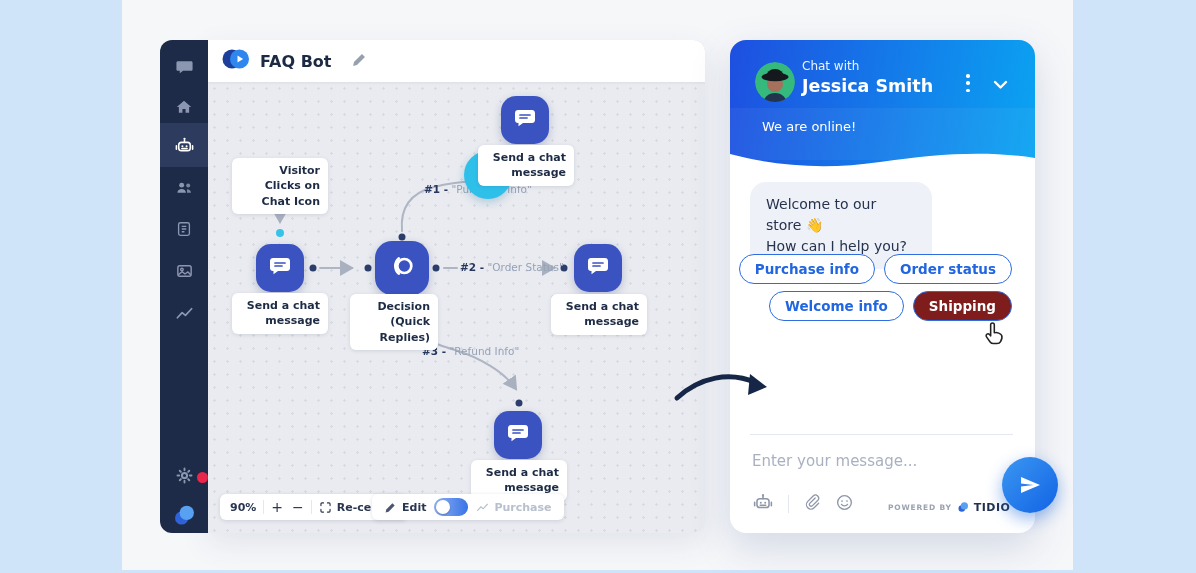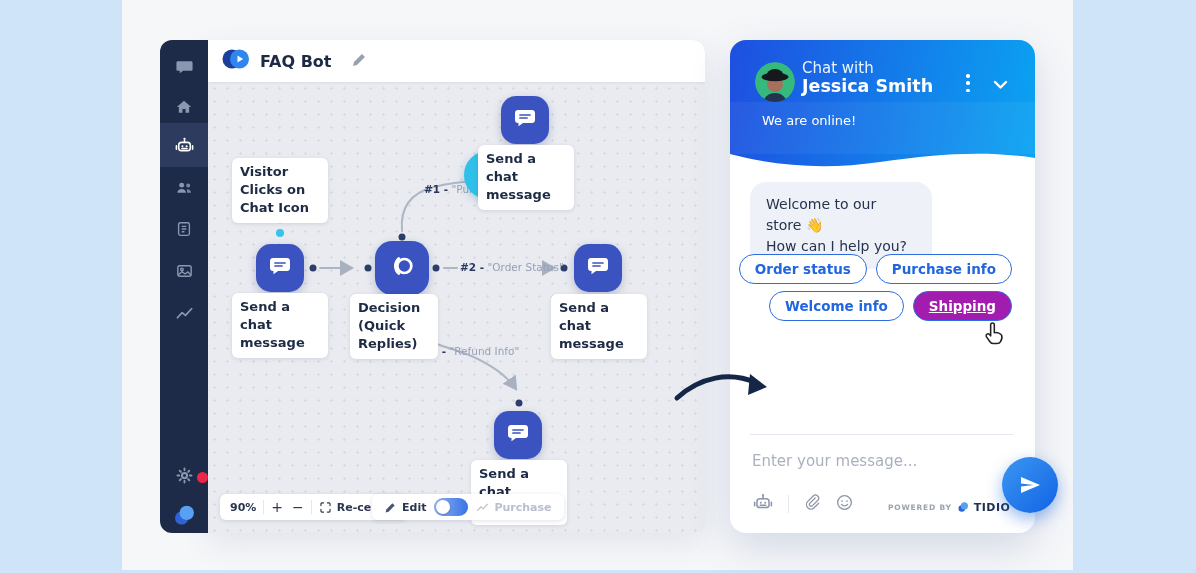--- a/index.html
+++ b/index.html
@@ -25,21 +25,21 @@
   .faq-title { font-size:16px; font-weight:700; color:#1d2a44; margin:0 20px 0 10px; }
 
   .edges-svg { position:absolute; left:0; top:0; width:497px; height:493px; z-index:3; pointer-events:none; }
 
   .node { position:absolute; width:48px; height:48px; border-radius:15px; background:#3b53c0; display:flex; align-items:center;
           justify-content:center; box-shadow:0 3px 8px rgba(35,50,110,.25); z-index:4; cursor:pointer; }
   .node.decision { width:54px; height:54px; border-radius:17px; }
   .trigger-circle { position:absolute; left:256px; top:111px; width:48px; height:48px; border-radius:50%; background:#2fc0ea;
           display:flex; align-items:center; justify-content:center; box-shadow:0 3px 8px rgba(35,120,170,.3); z-index:4; cursor:pointer; }
   .node-label { position:absolute; background:#fff; border-radius:6px; box-shadow:0 1px 4px rgba(30,40,80,.12);
-                font-size:13px; font-weight:600; color:#1d2b45; text-align:left; line-height:1.4;
+                font-size:11px; font-weight:600; color:#1d2b45; text-align:right; line-height:1.4;
                 padding:5px 8px; z-index:4; width:96px; cursor:pointer; }
   .edge-label { position:absolute; font-size:10.5px; white-space:nowrap; z-index:4; }
   .edge-label .eid { font-weight:700; color:#27375f; }
   .edge-label .etext { color:#96a1b6; }
 
   .toolbar-pill { position:absolute; height:26px; background:#fff; border-radius:6px; box-shadow:0 1px 4px rgba(30,40,80,.14);
                   display:flex; align-items:center; z-index:6; font-size:11px; color:#2a3550; }
   .tb-sep { width:1px; height:14px; background:#e4e7ec; margin:0 7px; }
   .tb-btn { cursor:pointer; display:flex; align-items:center; }
   .toggle { width:34px; height:18px; border-radius:9px; background:linear-gradient(90deg,#8fb0f2,#3a74e6); position:relative;
@@ -48,40 +48,40 @@
                   box-shadow:0 1px 2px rgba(0,0,0,.25); }
 
   
   .big-arrow { position:absolute; left:672px; top:366px; width:108px; height:54px; z-index:5; pointer-events:none; }
 
   
   .widget { position:absolute; left:730px; top:40px; width:305px; height:493px; background:#fff; border-radius:16px;
             box-shadow:0 14px 40px rgba(50,80,140,.18); z-index:4; }
   .widget-header { position:absolute; left:0; top:0; width:100%; height:130px; border-radius:16px 16px 0 0; overflow:hidden;
                    background:linear-gradient(100deg,#1e4fe0 0%,#0aa4f2 100%); }
-  .wh-pre { position:absolute; left:72px; top:19px; font-size:15px; color:rgba(255,255,255,.92); }
+  .wh-pre { position:absolute; left:72px; top:19px; font-size:12px; color:rgba(255,255,255,.92); }
   .wh-name { position:absolute; left:72px; top:36px; font-size:17.5px; font-weight:600; color:#fff; }
   .avatar { position:absolute; left:25px; top:22px; width:40px; height:40px; border-radius:50%; overflow:hidden;
             border:0; }
   .kebab { position:absolute; left:231px; top:31px; width:14px; height:24px; display:flex; flex-direction:column;
            align-items:center; justify-content:space-between; padding:3px 0; cursor:pointer; }
   .kebab i { width:3.5px; height:3.5px; border-radius:50%; background:#fff; }
   .chev { position:absolute; left:260px; top:34px; cursor:pointer; }
-  .online-strip { position:absolute; left:0; top:62px; width:100%; height:52px; background:rgba(255,255,255,.05);padding-left:9px; }
+  .online-strip { position:absolute; left:0; top:68px; width:100%; height:52px; background:rgba(255,255,255,.05);padding-left:9px; }
   .online-text { position:absolute; left:32px; top:11px; font-size:13px; color:#fff; }
   .wave { position:absolute; left:0; bottom:0; width:100%; height:26px; }
 
   .bot-bubble { position:absolute; left:20px; top:142px; width:182px; background:#eef1f7; border-radius:16px;
                 padding:12px 16px; font-size:14px; color:#26334e; line-height:1.5; }
   .qr-row { position:absolute; right:23px; display:flex; gap:9px; }
   .qr-row.r1 { top:214px; } .qr-row.r2 { top:251px; }
   .pill { height:30px; border-radius:15px; border:1.5px solid #2d6ce2; background:#fff; color:#2166e0;
           font-size:13.5px; font-weight:600; display:flex; align-items:center; padding:0 15px; cursor:pointer;
           font-family:"DejaVu Sans","Liberation Sans",sans-serif; }
-  .pill.filled { background:#a21caf; color:#fff;text-decoration:underline; }
+  .pill.filled { background:#7f1d1d; color:#fff; }
   .hand-cursor { position:absolute; left:251px; top:281px; width:24px; height:26px; z-index:6; pointer-events:none; }
 
   .divider { position:absolute; left:20px; right:22px; top:394px; height:1px; background:#e4e7ed; }
   .msg-input { position:absolute; left:22px; top:404px; width:225px; height:34px; border:0; outline:none; background:transparent;
                font-size:15px; color:#3a465e; font-family:"DejaVu Sans","Liberation Sans",sans-serif; }
   .msg-input::placeholder { color:#a9b0c0; }
   .foot-icons { position:absolute; left:22px; top:451px; display:flex; align-items:center; gap:14px; color:#8d95a8; }
   .fi-sep { width:1px; height:18px; background:#e4e7ed; }
   .powered { position:absolute; left:158px; top:458px; display:flex; align-items:center; gap:5px; cursor:pointer; }
   .pw-label { font-size:7.5px; letter-spacing:.8px; color:#9aa1b0; font-weight:600; }
@@ -364,22 +364,22 @@
         </svg>
     </div>
 
     <div class="bot-bubble">
       <span>Welcome to our store</span>
       <span style="color:#f2b234;">👋</span><br>
       <span>How can I help you?</span>
     </div>
 
     <div class="qr-row r1">
+      <button class="pill">Purchase info</button>
       <button class="pill">Order status</button>
-      <button class="pill">Purchase info</button>
     </div>
     <div class="qr-row r2">
       <button class="pill">Welcome info</button>
       <button class="pill filled">Shipping</button>
     </div>
 
     <svg class="hand-cursor" viewBox="0 0 18 20">
       <path d="M8.6 1.5c.8 0 1.4.6 1.4 1.4V9l1.2-.2c.5-.1 3.9.7 4.5 2.3.4 1.1-.2 3.5-.9 4.7-.5 1-1.5 1.5-2.8 1.5H9.3c-1 0-1.9-.4-2.5-1.2L4 12.2c-.5-.7-.3-1.6.4-2.1.6-.4 1.4-.2 1.9.3l.9 1V2.9c0-.8.6-1.4 1.4-1.4z" fill="#fff" stroke="#222" stroke-width="1.2" stroke-linejoin="round"></path>
     </svg>
 

